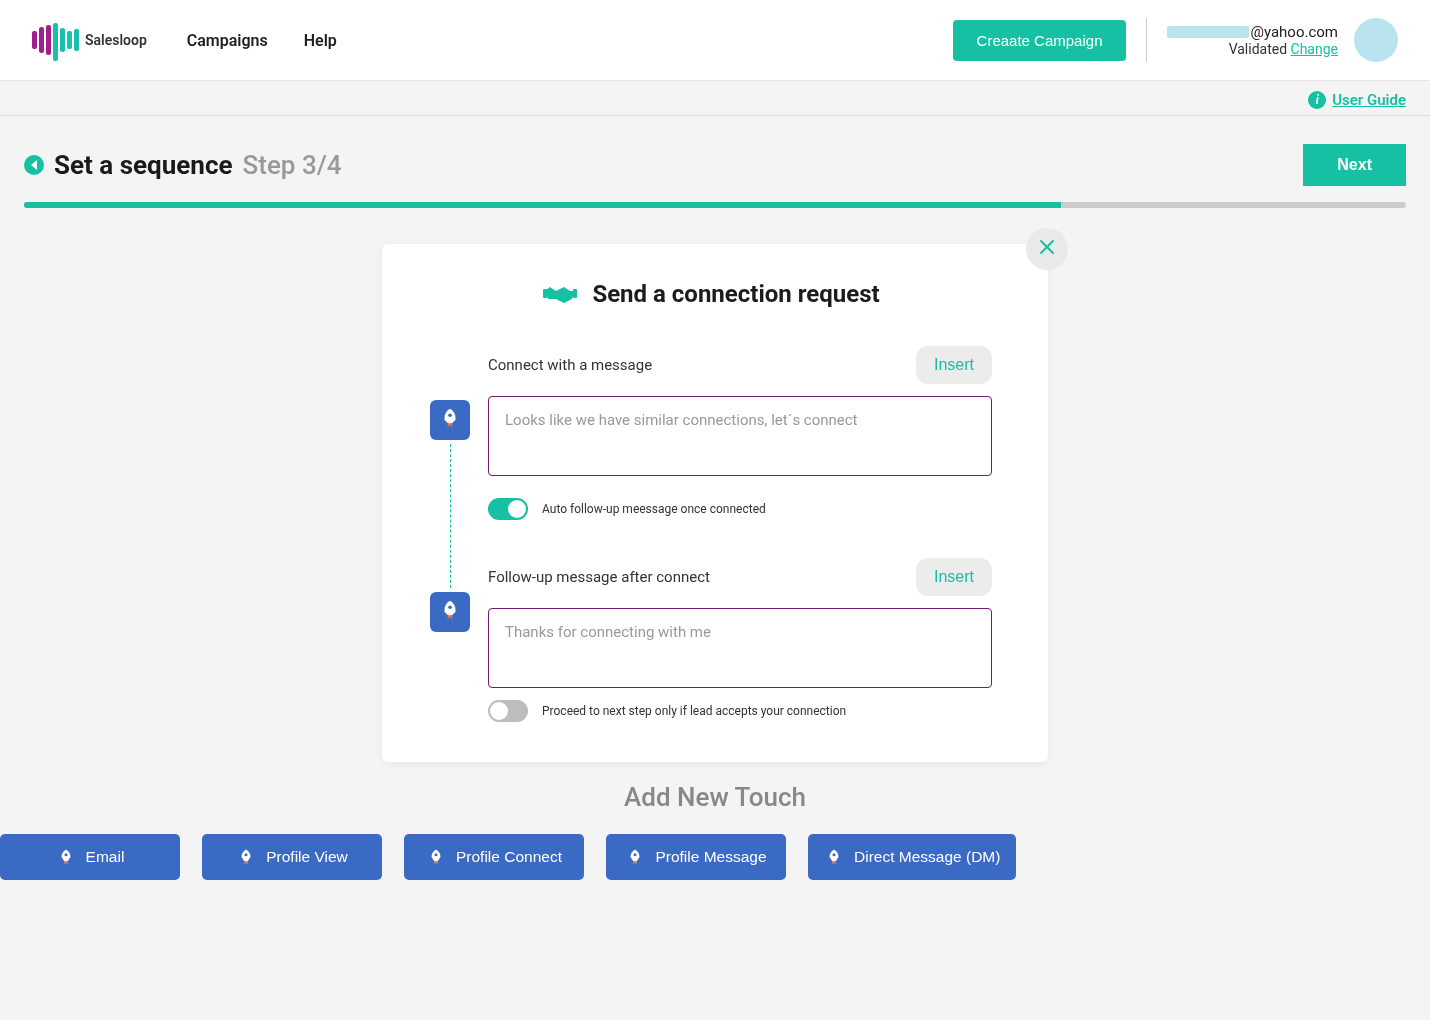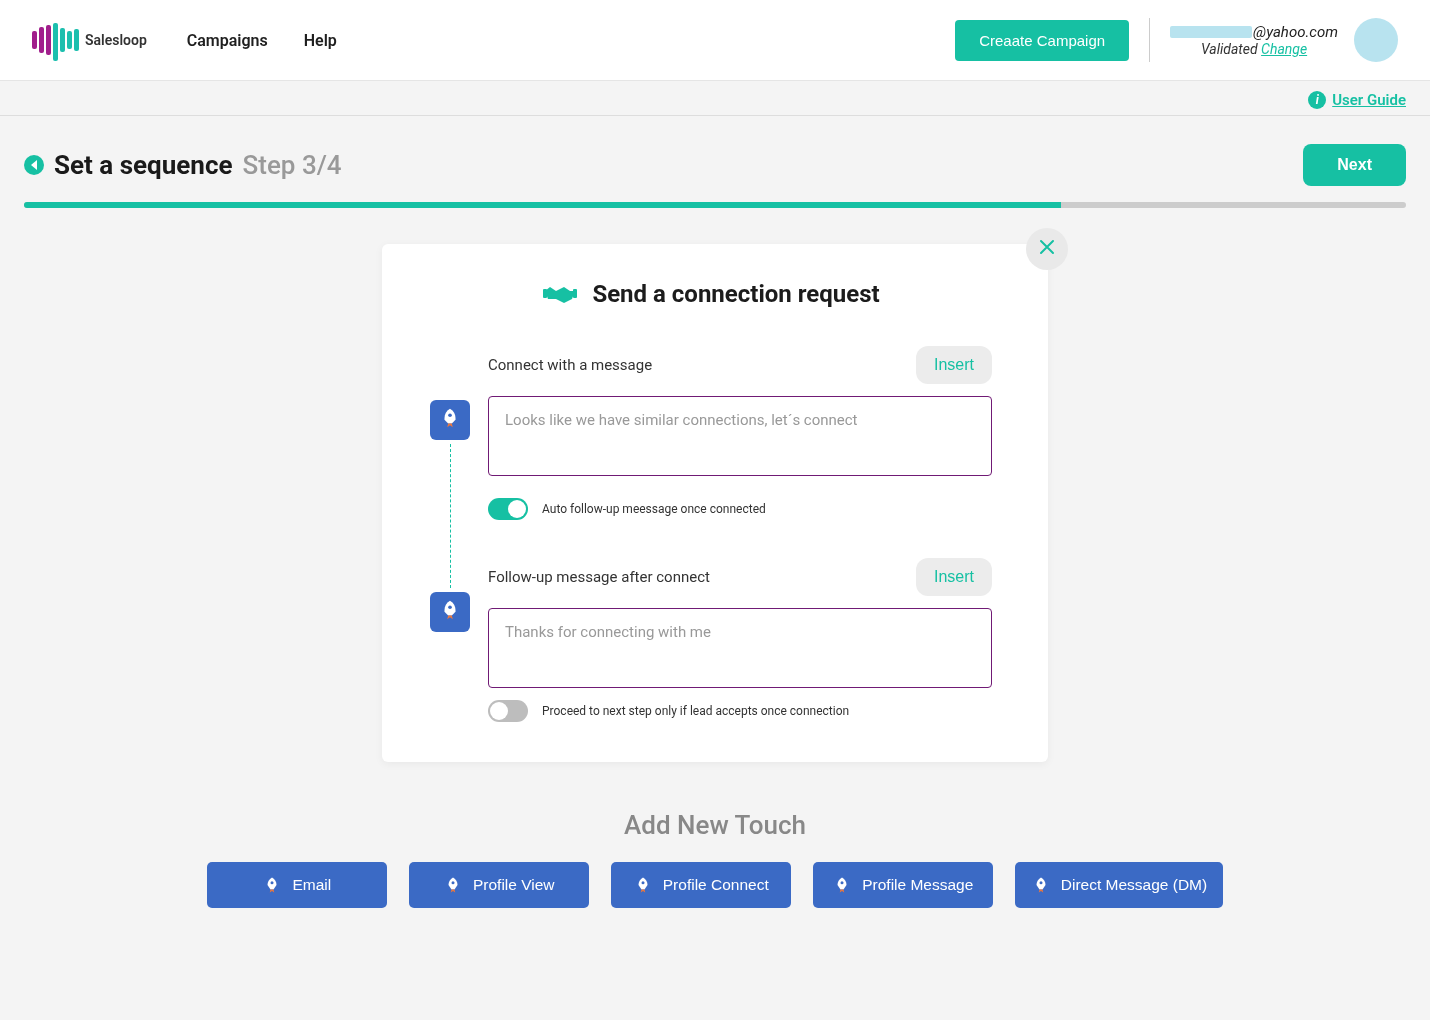--- a/index.html
+++ b/index.html
@@ -53,21 +53,21 @@
     font-weight: 500;
     border-radius: 4px;
     cursor: pointer;
   }
   .vdivider {
     width: 1px;
     height: 44px;
     background: #ccc;
     margin: 0 20px;
   }
-  .user-block { display: flex; flex-direction: column; align-items: center; margin-right: 16px; font-style: italic; }
+  .user-block { display: flex; flex-direction: column; align-items: flex-end; margin-right: 16px; }
   .user-email { display: flex; align-items: center; gap: 0px; color: #222; font-size: 15px; }
   .email-blur { width: 82px; height: 12px; background: #b8e3ef; border-radius: 2px; margin-right: 1px; }
   .validated-row { font-size: 14px; color: #333; }
   .change-link { color: #16c0a3; text-decoration: underline; cursor: pointer; }
   .avatar { width: 44px; height: 44px; background: #b8e3ef; border-radius: 50%; cursor: pointer; }
 
   
   .subheader {
     background: #f4f4f4;
     display: flex;
@@ -115,21 +115,21 @@
   }
   .title-main { font-size: 26px; font-weight: 700; color: #1a1a1a; }
   .title-step { font-size: 26px; font-weight: 500; color: #999; margin-left: 10px; }
   .next-btn {
     background: #16c0a3;
     color: #fff;
     border: none;
     padding: 12px 34px;
     font-size: 16px;
     font-weight: 600;
-    border-radius: 8px;
+    border-radius: 0;
     cursor: pointer;
   }
 
   
   .progress {
     margin: 0 24px;
     height: 6px;
     background: #ccc;
     border-radius: 3px;
     overflow: hidden;
@@ -266,31 +266,31 @@
   .toggle-on .knob { left: 20px; }
   .toggle-off { background: #bdbdbd; }
   .toggle-off .knob { left: 2px; }
   .toggle-label { font-size: 12px; color: #333; }
 
   .spacer-gap { height: 14px; }
 
   
   .add-touch-section {
     text-align: center;
-    margin-top: 48px;
+    margin-top: 20px;
   }
   .add-touch-title {
     font-size: 26px;
     color: #888;
     font-weight: 500;
     margin-bottom: 22px;
   }
   .touch-buttons {
     display: flex;
-    justify-content: center;
+    justify-content: flex-start;
     gap: 22px;
   }
   .touch-btn {
     background: #3b6ac5;
     color: #fff;
     border: none;
     border-radius: 5px;
     padding: 13px 16px;
     font-size: 15.5px;
     font-weight: 500;
@@ -429,21 +429,21 @@
           <span class="label-text">Follow-up message after connect</span>
           <button class="insert-btn">Insert</button>
         </div>
         <textarea class="textarea" placeholder="Thanks for connecting with me" style=""></textarea>
 
 
         <div class="toggle-row" style="margin-top:8px; margin-bottom:0;">
           <div class="toggle toggle-off">
             <div class="knob"></div>
           </div>
-          <span class="toggle-label">Proceed to next step only if lead accepts once connection</span>
+          <span class="toggle-label">Proceed to next step only if lead accepts your connection</span>
         </div>
 
       </div>
     </div>
   </div>
 
   <div class="add-touch-section">
     <div class="add-touch-title">Add New Touch</div>
     <div class="touch-buttons">
       <button class="touch-btn">

